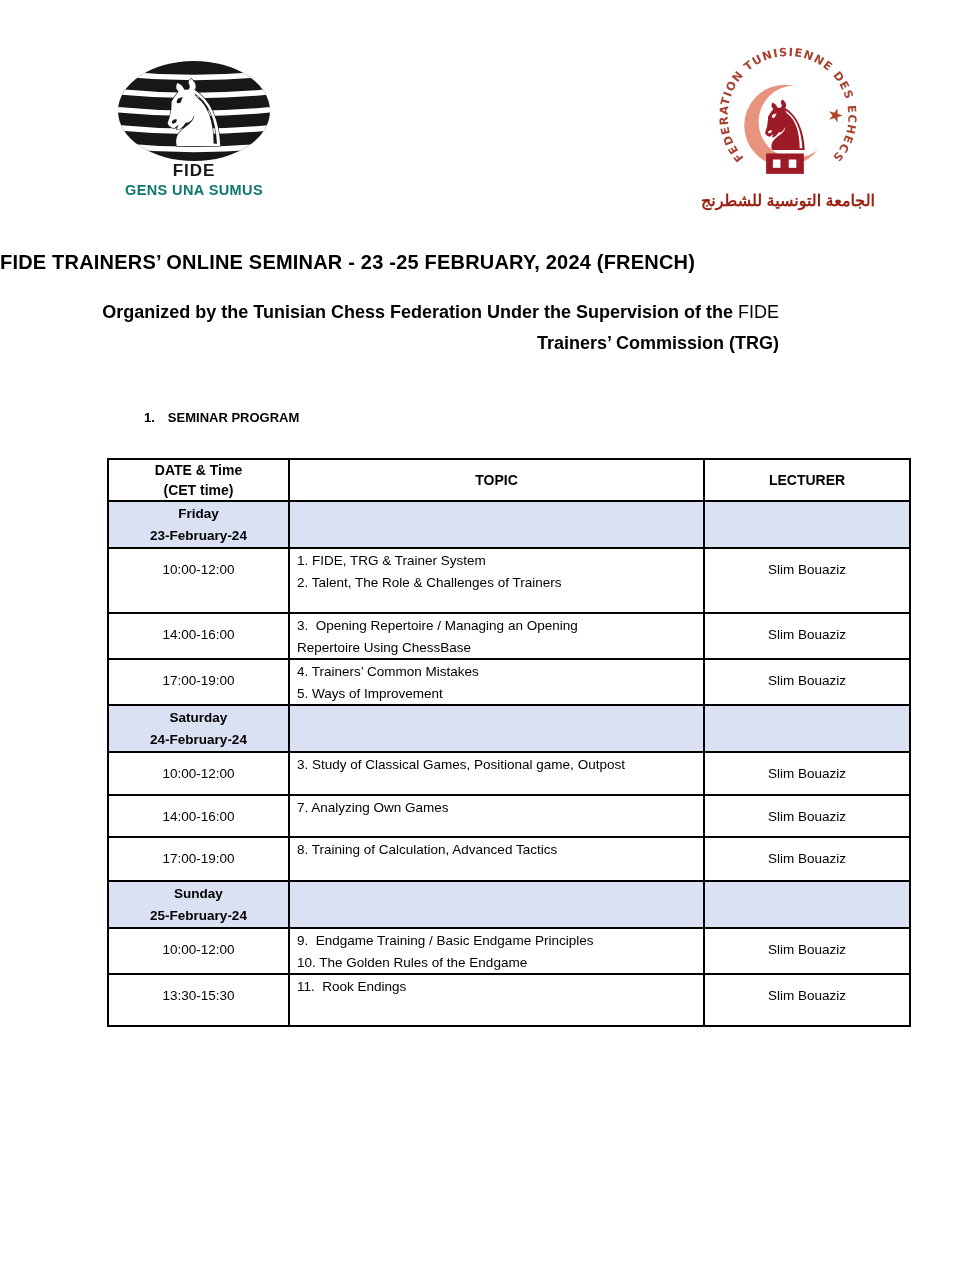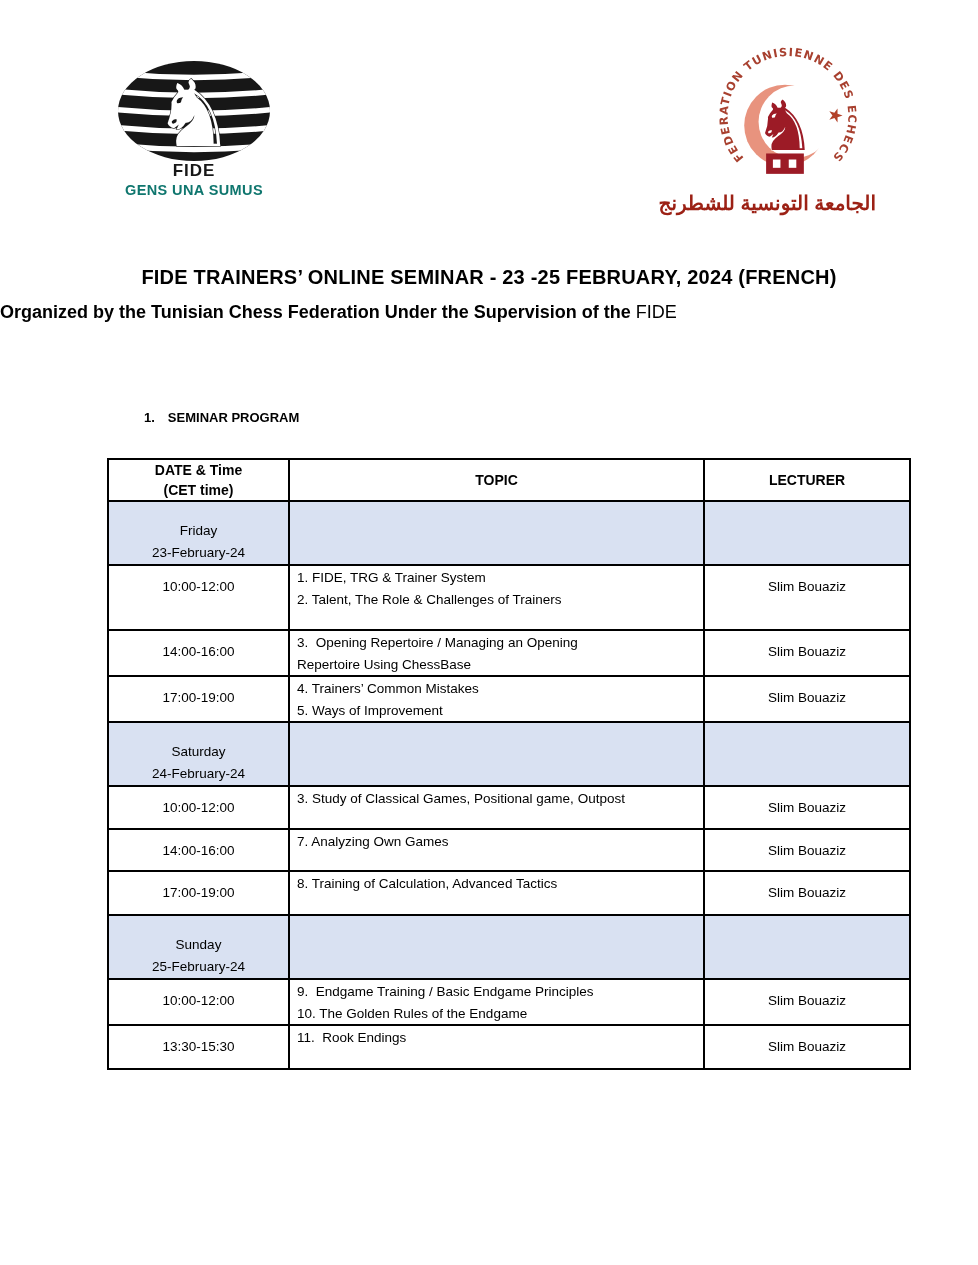--- a/index.html
+++ b/index.html
@@ -10,47 +10,47 @@
   .page { position:absolute; inset:0; }
 
   
   .fide-logo { position:absolute; left:116px; top:60px; width:156px; text-align:center; }
   .fide-word { font-weight:bold; font-size:17px; letter-spacing:1px; color:#171717; margin-top:-6px; }
   .fide-motto { font-weight:bold; font-size:14.5px; letter-spacing:0.4px; color:#0f766e; margin-top:1px; }
 
   
   .fte-logo { position:absolute; left:700px; top:44px; width:176px; text-align:center; }
   .fte-logo svg { display:block; margin:0 auto -10px auto; }
-  .fte-arabic { font-weight:bold; font-size:20px; color:#9c2115; margin-top:6px; white-space:nowrap; }
+  .fte-arabic { font-weight:bold; font-size:16px; color:#9c2115; margin-top:6px; white-space:nowrap; }
 
   .title {
-    position:absolute; top:266px; left:0; width:978px; text-align:center;
+    position:absolute; top:251px; left:0; width:978px; 
     font-size:20px; font-weight:bold; letter-spacing:0.2px;
   }
   .subtitle {
-    position:absolute; top:297px; left:0; width:779px; text-align:left;
+    position:absolute; top:297px; left:0; width:779px; text-align:right;
     font-size:18px; line-height:31px;
   }
   .b { font-weight:bold; }
 
   .heading { position:absolute; left:144px; top:410px; font-size:13px; font-weight:bold; }
   .heading .num { display:inline-block; margin-right:13px; }
 
   table.program {
     position:absolute; left:107px; top:458px; width:802px;
     border-collapse:collapse; table-layout:fixed; font-size:13.5px;
   }
   .program td, .program th { border:2px solid #000; padding:0; overflow:hidden; }
   .program th {
     font-weight:bold; font-size:14px; line-height:20px; vertical-align:middle;
     text-align:center; background:#fff;
   }
   tr.day-row td {
-    background:#d9e1f2; font-weight:normal; text-align:center;
-    line-height:22px; padding-top:18px; vertical-align:top;
+    background:#d9e1f2; font-weight:bold; text-align:center;
+    line-height:22px; padding-top:1px; vertical-align:top;
   }
   td.time-cell, td.lect-cell {
     text-align:center; vertical-align:top; padding-top:10px; line-height:21px;
   }
   td.topic-cell { vertical-align:top; padding:1px 6px 0 7px; line-height:21.5px;border-radius:7px; }
   td.topic-cell div { white-space:pre-wrap; }
 </style>
 </head>
 <body>
 
@@ -93,20 +93,21 @@
       <rect x="70" y="153" width="10" height="11" fill="#ffffff"></rect>
       <rect x="91" y="153" width="10" height="11" fill="#ffffff"></rect>
     </svg>
     <div class="fte-arabic" dir="rtl">الجامعة التونسية للشطرنج</div>
   </div>
 
   <div class="title">FIDE TRAINERS’ ONLINE SEMINAR - 23 -25 FEBRUARY, 2024 (FRENCH)</div>
 
   <div class="subtitle">
     <div><span class="b">Organized by the Tunisian Chess Federation Under the Supervision of the </span><span>FIDE</span></div>
+    <div class="b">Trainers’ Commission (TRG)</div>
   </div>
 
   <div class="heading">
     <span class="num">1.</span><span>SEMINAR PROGRAM</span>
   </div>
 
   <table class="program">
     <colgroup>
       <col style="width:181px">
         <col style="width:415px">
@@ -193,21 +194,21 @@
           <td></td>
         </tr>
         <tr style="height: 42px;">
           <td class="time-cell">10:00-12:00</td>
           <td class="topic-cell">
             <div>9.  Endgame Training / Basic Endgame Principles</div>
             <div>10. The Golden Rules of the Endgame</div>
           </td>
           <td class="lect-cell">Slim Bouaziz</td>
         </tr>
-        <tr style="height: 44px;">
+        <tr style="height: 52px;">
           <td class="time-cell">13:30-15:30</td>
           <td class="topic-cell">
             <div>11.  Rook Endings</div>
           </td>
           <td class="lect-cell">Slim Bouaziz</td>
         </tr>
       </tbody>
   </table>
 
 </div>

